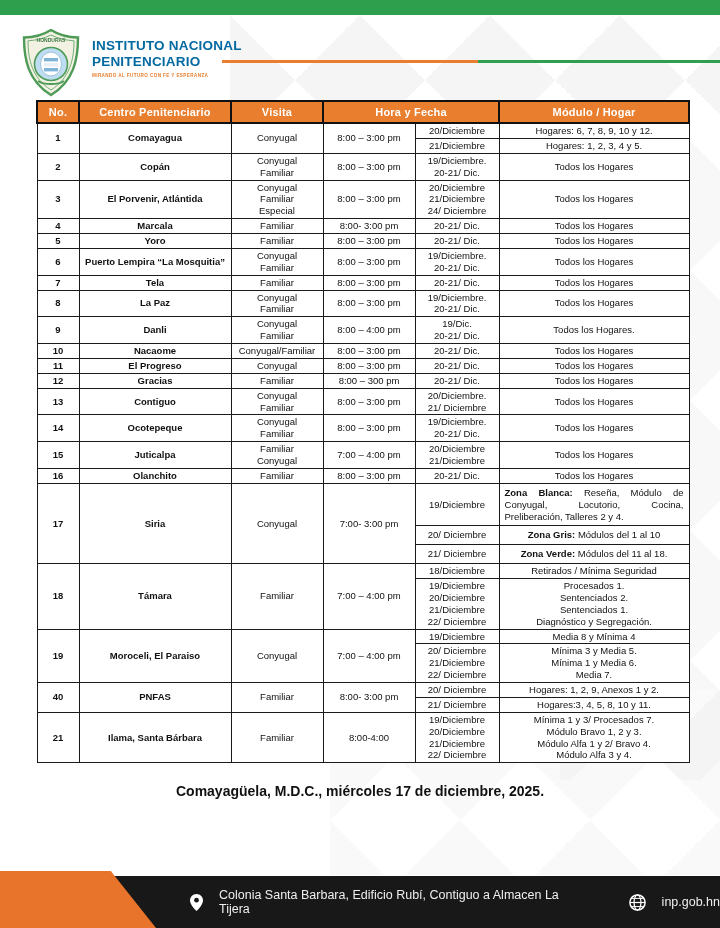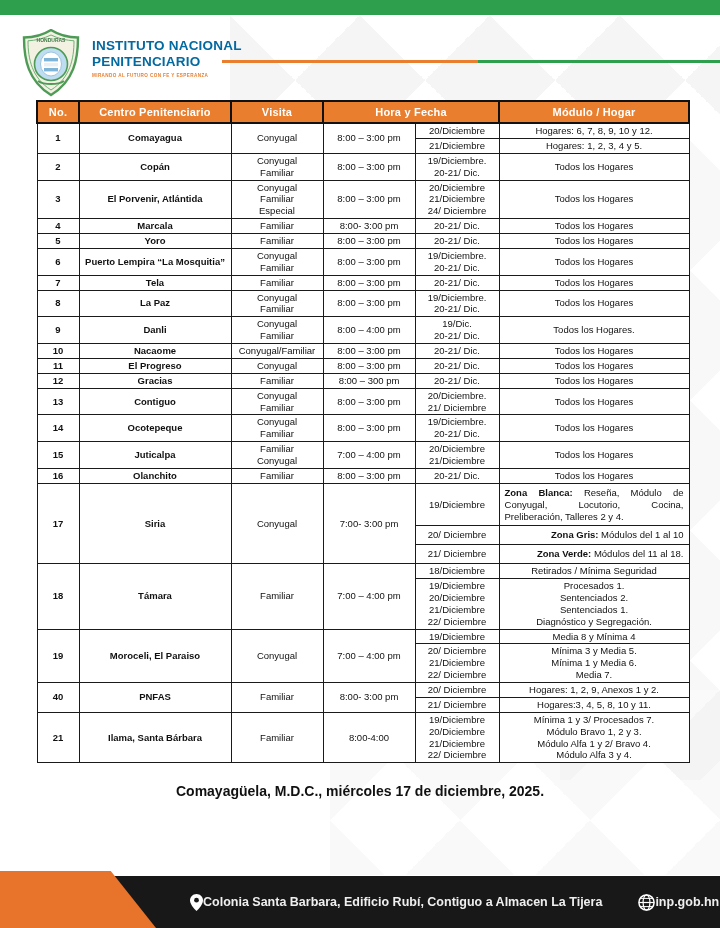--- a/index.html
+++ b/index.html
@@ -34,33 +34,33 @@
     background:#E87E2E; color:#ffffff; font-weight:bold; font-size:11px;
     border:2px solid #111111; padding:4px 2px; letter-spacing:.2px;
   }
   table.sched td {
     border:1.5px solid #1a1a1a; background:#ffffff;
     font-size:9.5px; color:#111111; text-align:center; vertical-align:middle;
     padding:1px 2px; line-height:1.25;
   }
   td.c-no, td.c-centro { font-weight:bold; }
   .pre { white-space:pre-line; }
-  td.c-mod.zona { text-align:right; padding:3px 5px; }
+  td.c-mod.zona { text-align:center; padding:3px 5px; }
   td.c-mod.zona.just { text-align:justify; }
   td.c-mod.zona b { font-weight:bold; }
 
   .doc-footer { position:absolute; left:0; top:782px; width:720px; text-align:center; }
   .doc-footer div { font-weight:bold; font-size:14px; color:#111; line-height:1.35; }
 
   .bottombar { position:absolute; left:0; bottom:0; width:720px; height:52px; background:#181818; }
   .bottombar-inner { position:absolute; left:0; bottom:0; width:720px; height:52px;
     display:flex; align-items:center; padding-left:190px; color:#efefef; font-size:12.5px; }
   .orange-wedge { position:absolute; left:0; bottom:0; width:156px; height:57px;
     background:#E8732A; clip-path:polygon(0 0, 71% 0, 100% 100%, 0 100%); }
-  .bar-item { display:flex; align-items:center; gap:0;font-weight:bold; }
+  .bar-item { display:flex; align-items:center; gap:16px; }
   .bar-sep { width:36px; }
   .icon { display:inline-flex; }
 </style>
 </head>
 <body>
 
 <div class="wm wm1"></div>
 <div class="wm wm2"></div>
 <div class="wm wm3"></div>
 

